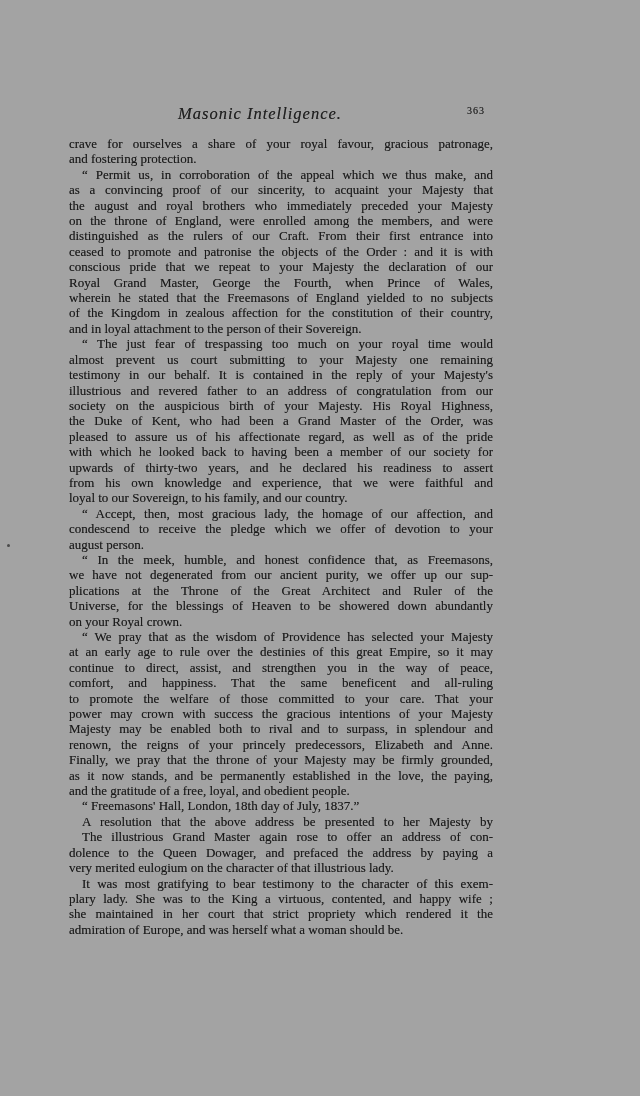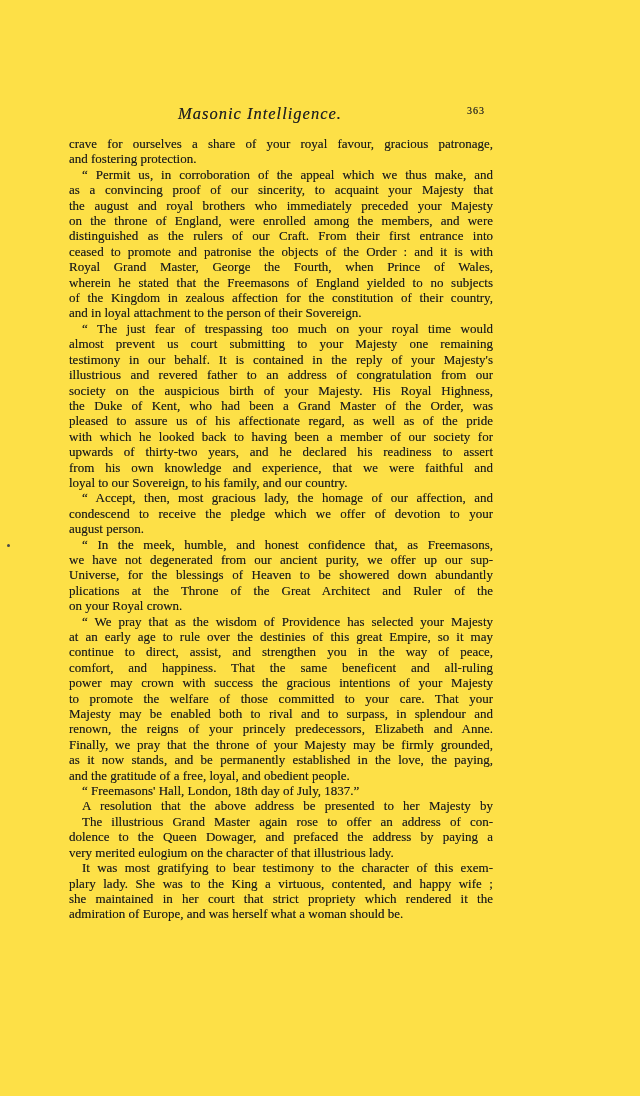--- a/index.html
+++ b/index.html
@@ -4,21 +4,21 @@
 <style>
   html, body {
     margin: 0;
     padding: 0;
     background: #fbfbf9;
   }
   .page {
     position: relative;
     width: 640px;
     height: 1096px;
-    background: #fde047;
+    background: #a3a3a3;
     font-family: "Liberation Serif", "DejaVu Serif", serif;
     color: #1b1b1b;
     overflow: hidden;
   }
   .running-header {
     position: absolute;
     top: 104px;
     left: 27px;
     width: 466px;
     height: 20px;
@@ -85,49 +85,50 @@
 
   <div class="body-text">
       <div class="line just">crave for ourselves a share of your royal favour, gracious patronage,</div>
       <div class="line">and fostering protection.</div>
       <div class="line just first">“ Permit us, in corroboration of the appeal which we thus make, and</div>
       <div class="line just">as a convincing proof of our sincerity, to acquaint your Majesty that</div>
       <div class="line just">the august and royal brothers who immediately preceded your Majesty</div>
       <div class="line just">on the throne of England, were enrolled among the members, and were</div>
       <div class="line just">distinguished as the rulers of our Craft.  From their first entrance into</div>
       <div class="line just">ceased to promote and patronise the objects of the Order : and it is with</div>
+      <div class="line just">conscious pride that we repeat to your Majesty the declaration of our</div>
       <div class="line just">Royal Grand Master, George the Fourth, when Prince of Wales,</div>
       <div class="line just">wherein he stated that the Freemasons of England yielded to no subjects</div>
       <div class="line just">of the Kingdom in zealous affection for the constitution of their country,</div>
       <div class="line">and in loyal attachment to the person of their Sovereign.</div>
       <div class="line just first">“ The just fear of trespassing too much on your royal time would</div>
       <div class="line just">almost prevent us court submitting to your Majesty one remaining</div>
       <div class="line just">testimony in our behalf.  It is contained in the reply of your Majesty's</div>
       <div class="line just">illustrious and revered father to an address of congratulation from our</div>
       <div class="line just">society on the auspicious birth of your Majesty.  His Royal Highness,</div>
       <div class="line just">the Duke of Kent, who had been a Grand Master of the Order, was</div>
       <div class="line just">pleased to assure us of his affectionate regard, as well as of the pride</div>
       <div class="line just">with which he looked back to having been a member of our society for</div>
       <div class="line just">upwards of thirty-two years, and he declared his readiness to assert</div>
       <div class="line just">from his own knowledge and experience, that we were faithful and</div>
       <div class="line">loyal to our Sovereign, to his family, and our country.</div>
       <div class="line just first">“ Accept, then, most gracious lady, the homage of our affection, and</div>
       <div class="line just">condescend to receive the pledge which we offer of devotion to your</div>
       <div class="line">august person.</div>
       <div class="line just first">“ In the meek, humble, and honest confidence that, as Freemasons,</div>
       <div class="line just">we have not degenerated from our ancient purity, we offer up our sup-</div>
+      <div class="line just">plications at the Throne of the Great Architect and Ruler of the</div>
       <div class="line just">Universe, for the blessings of Heaven to be showered down abundantly</div>
-      <div class="line just">plications at the Throne of the Great Architect and Ruler of the</div>
       <div class="line">on your Royal crown.</div>
       <div class="line just first">“ We pray that as the wisdom of Providence has selected your Majesty</div>
       <div class="line just">at an early age to rule over the destinies of this great Empire, so it may</div>
       <div class="line just">continue to direct, assist, and strengthen you in the way of peace,</div>
       <div class="line just">comfort, and happiness.  That the same beneficent and all-ruling</div>
+      <div class="line just">to promote the welfare of those committed to your care.  That your</div>
       <div class="line just">power may crown with success the gracious intentions of your Majesty</div>
-      <div class="line just">to promote the welfare of those committed to your care.  That your</div>
       <div class="line just">Majesty may be enabled both to rival and to surpass, in splendour and</div>
       <div class="line just">renown, the reigns of your princely predecessors, Elizabeth and Anne.</div>
       <div class="line just">Finally, we pray that the throne of your Majesty may be firmly grounded,</div>
       <div class="line just">as it now stands, and be permanently established in the love, the paying,</div>
       <div class="line">and the gratitude of a free, loyal, and obedient people.</div>
       <div class="line first">“ Freemasons' Hall, London, 18th day of July, 1837.”</div>
       <div class="line just first">A resolution that the above address be presented to her Majesty by</div>
       <div class="line just first">The illustrious Grand Master again rose to offer an address of con-</div>
       <div class="line just">dolence to the Queen Dowager, and prefaced the address by paying a</div>
       <div class="line">very merited eulogium on the character of that illustrious lady.</div>

